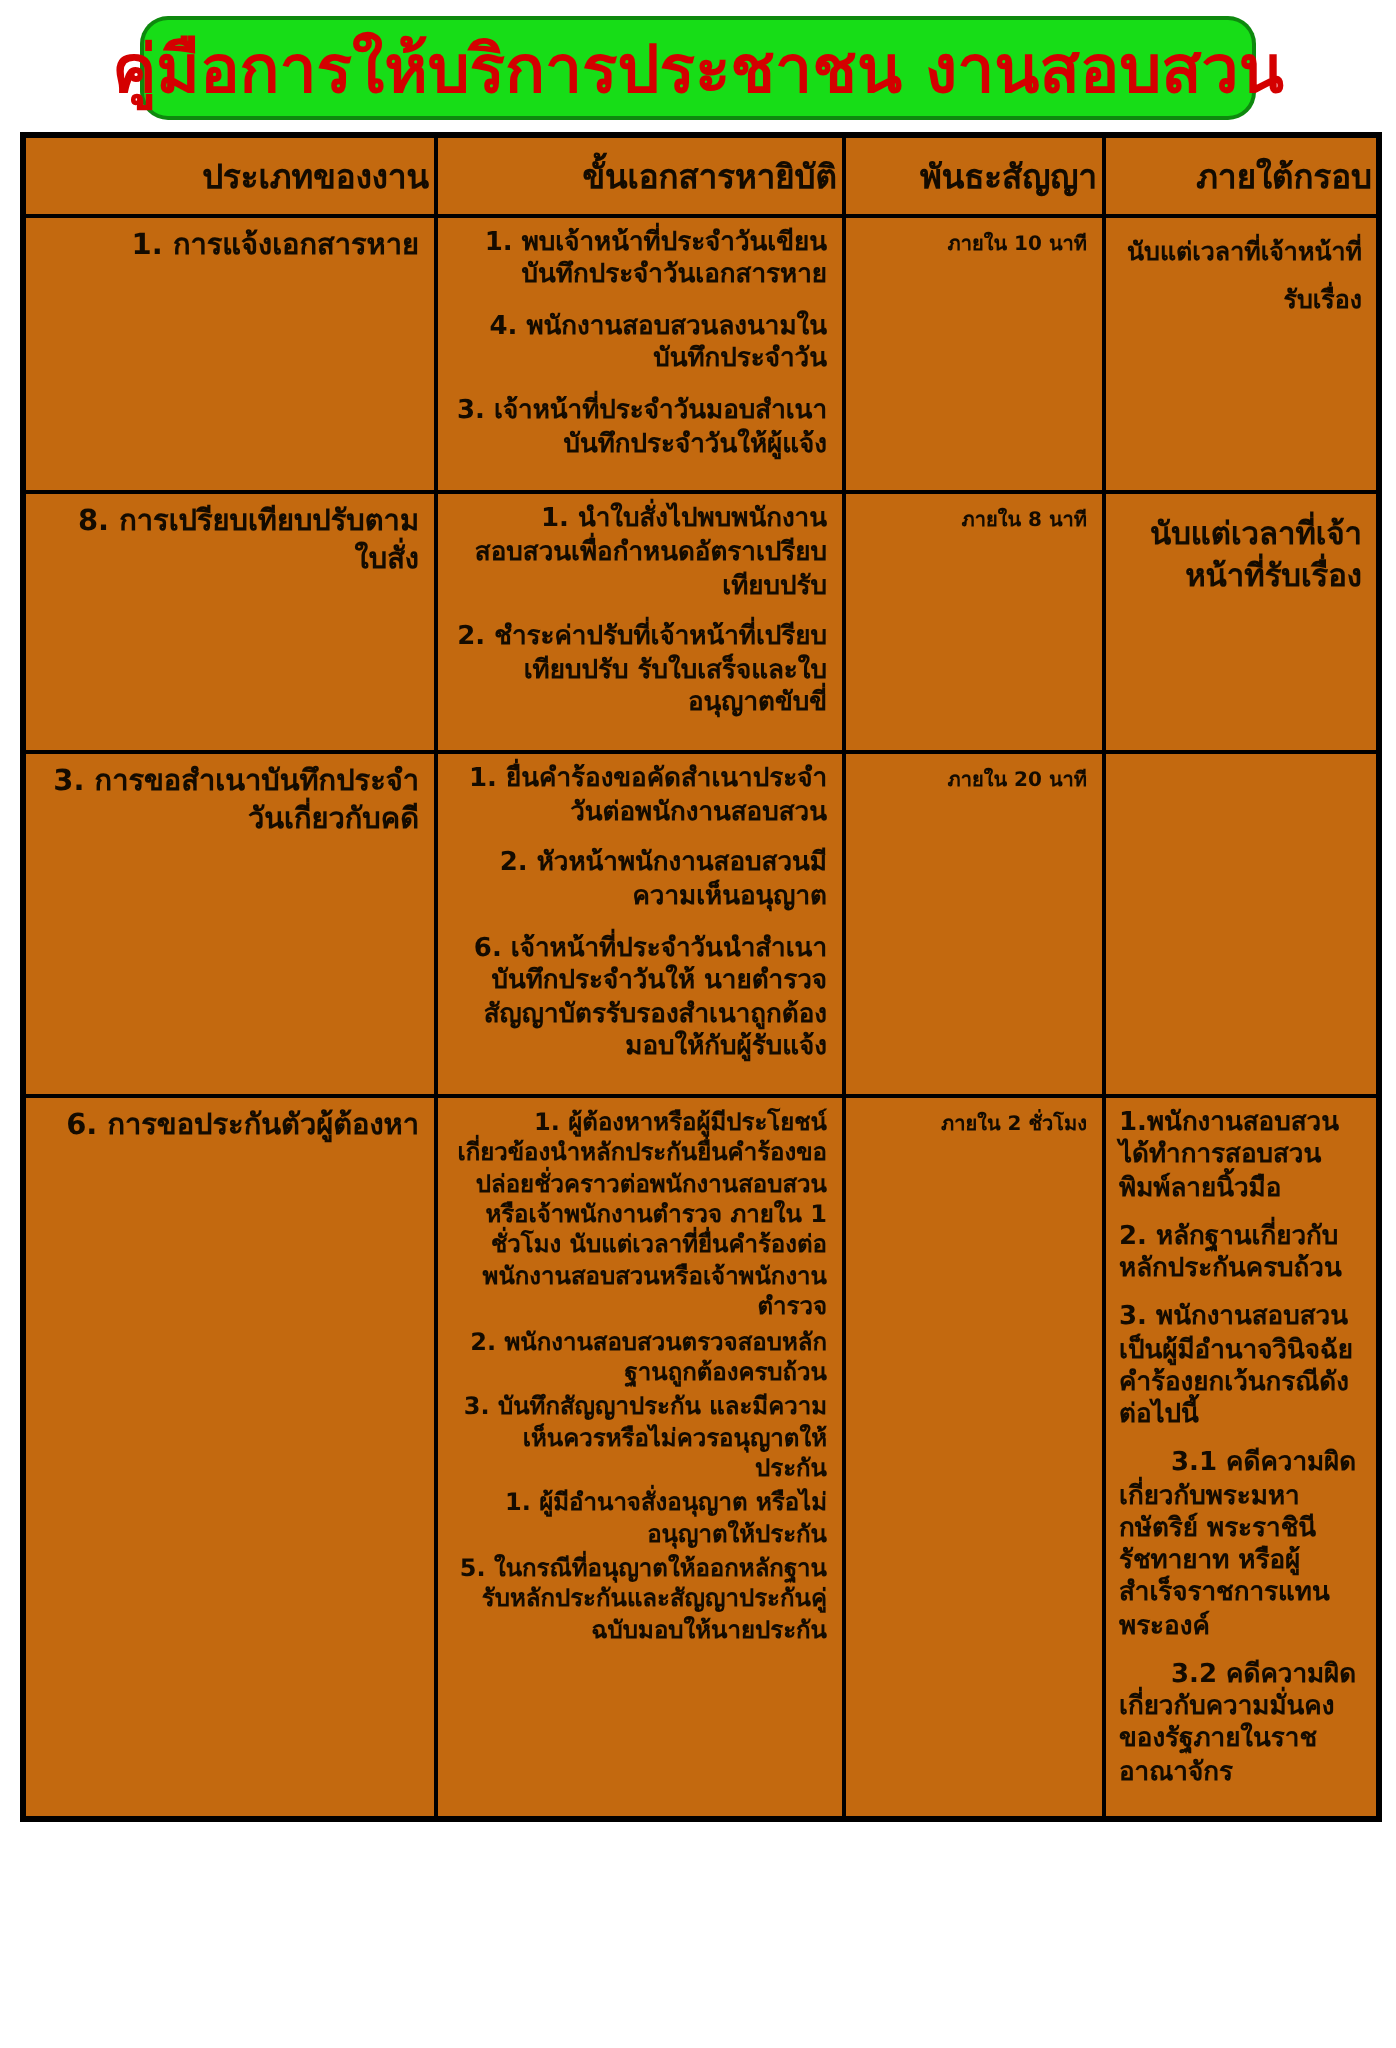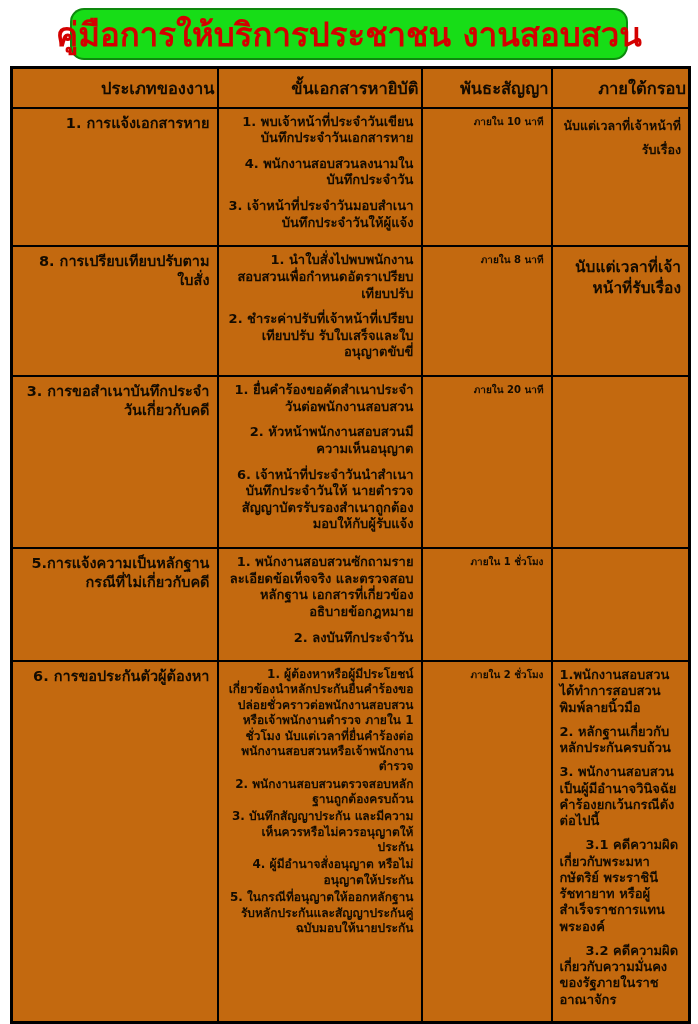--- a/index.html
+++ b/index.html
@@ -106,36 +106,27 @@
     <tr style="height:140px">
       <td class="type-cell">3. การขอสำเนาบันทึกประจำวันเกี่ยวกับคดี</td>
       <td class="steps-cell">
           <p>1. ยื่นคำร้องขอคัดสำเนาประจำวันต่อพนักงานสอบสวน</p>
           <p>2. หัวหน้าพนักงานสอบสวนมีความเห็นอนุญาต</p>
           <p>6. เจ้าหน้าที่ประจำวันนำสำเนาบันทึกประจำวันให้ นายตำรวจสัญญาบัตรรับรองสำเนาถูกต้องมอบให้กับผู้รับแจ้ง</p>
         </td>
       <td class="commit-cell">ภายใน 20 นาที</td>
       <td class="frame-cell"></td>
     </tr>
-    <tr style="height:102px">
-      <td class="type-cell">5.การแจ้งความเป็นหลักฐาน กรณีที่ไม่เกี่ยวกับคดี</td>
-      <td class="steps-cell">
-          <p>1. พนักงานสอบสวนซักถามรายละเอียดข้อเท็จจริง และตรวจสอบหลักฐาน เอกสารที่เกี่ยวข้อง อธิบายข้อกฎหมาย</p>
-          <p>2. ลงบันทึกประจำวัน</p>
-        </td>
-      <td class="commit-cell">ภายใน 1 ชั่วโมง</td>
-      <td class="frame-cell"></td>
-    </tr>
     <tr style="height:318px">
       <td class="type-cell">6. การขอประกันตัวผู้ต้องหา</td>
       <td class="steps-cell tight">
           <p>1. ผู้ต้องหาหรือผู้มีประโยชน์เกี่ยวข้องนำหลักประกันยื่นคำร้องขอปล่อยชั่วคราวต่อพนักงานสอบสวนหรือเจ้าพนักงานตำรวจ ภายใน 1 ชั่วโมง นับแต่เวลาที่ยื่นคำร้องต่อ พนักงานสอบสวนหรือเจ้าพนักงานตำรวจ</p>
           <p>2. พนักงานสอบสวนตรวจสอบหลักฐานถูกต้องครบถ้วน</p>
           <p>3. บันทึกสัญญาประกัน และมีความเห็นควรหรือไม่ควรอนุญาตให้ประกัน</p>
-          <p>4. ผู้มีอำนาจสั่งอนุญาต หรือไม่อนุญาตให้ประกัน</p>
+          <p>1. ผู้มีอำนาจสั่งอนุญาต หรือไม่อนุญาตให้ประกัน</p>
           <p>5. ในกรณีที่อนุญาตให้ออกหลักฐานรับหลักประกันและสัญญาประกันคู่ฉบับมอบให้นายประกัน</p>
         </td>
       <td class="commit-cell">ภายใน 2 ชั่วโมง</td>
       <td class="frame-cell list">
           <p>1.พนักงานสอบสวนได้ทำการสอบสวนพิมพ์ลายนิ้วมือ</p>
           <p>2. หลักฐานเกี่ยวกับหลักประกันครบถ้วน</p>
           <p>3. พนักงานสอบสวนเป็นผู้มีอำนาจวินิจฉัยคำร้องยกเว้นกรณีดังต่อไปนี้</p>
           <p>3.1 คดีความผิดเกี่ยวกับพระมหากษัตริย์ พระราชินี รัชทายาท หรือผู้สำเร็จราชการแทนพระองค์</p>
           <p>3.2 คดีความผิดเกี่ยวกับความมั่นคงของรัฐภายในราชอาณาจักร</p>
         </td>

